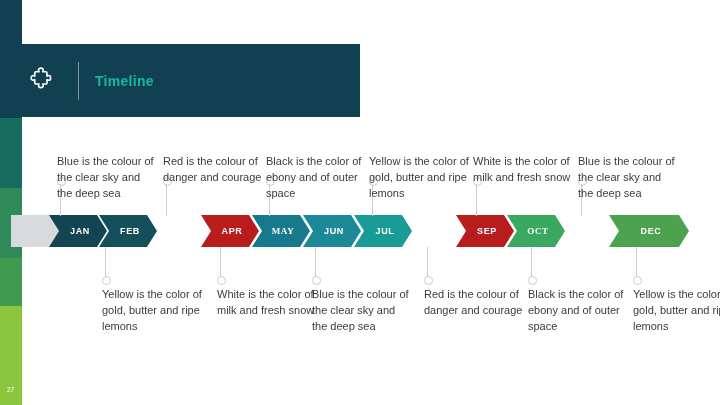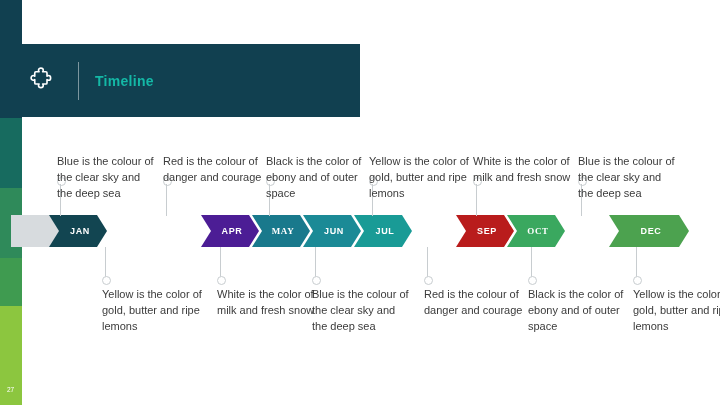--- a/index.html
+++ b/index.html
@@ -149,21 +149,24 @@
 
 <div class="timeline">
 
   <div class="chev chev-cap" style="left:0px;width:52px;background:#d7dbde;clip-path:polygon(0 0,42px 0,52px 16px,42px 32px,0 32px);">
       <span>&nbsp;</span>
     </div>
 
   <div class="chev" style="left:38px;width:58px;background:#124551;clip-path:polygon(0 0,48px 0,58px 16px,48px 32px,0 32px,10px 16px);">
     <span>JAN</span>
     </div>
-  <div class="chev" style="left:190px;width:58px;background:#4c1d95;clip-path:polygon(0 0,48px 0,58px 16px,48px 32px,0 32px,10px 16px);">
+  <div class="chev" style="left:88px;width:58px;background:#14505c;clip-path:polygon(0 0,48px 0,58px 16px,48px 32px,0 32px,10px 16px);">
+    <span>FEB</span>
+    </div>
+  <div class="chev" style="left:190px;width:58px;background:#b91c1c;clip-path:polygon(0 0,48px 0,58px 16px,48px 32px,0 32px,10px 16px);">
     <span>APR</span>
     </div>
   <div class="chev" style="left:241px;width:58px;background:#19798c;clip-path:polygon(0 0,48px 0,58px 16px,48px 32px,0 32px,10px 16px);font-family:Liberation Serif, serif;">
     <span>MAY</span>
     </div>
   <div class="chev" style="left:292px;width:58px;background:#1b8a96;clip-path:polygon(0 0,48px 0,58px 16px,48px 32px,0 32px,10px 16px);">
     <span>JUN</span>
     </div>
   <div class="chev" style="left:343px;width:58px;background:#199b96;clip-path:polygon(0 0,48px 0,58px 16px,48px 32px,0 32px,10px 16px);">
     <span>JUL</span>

